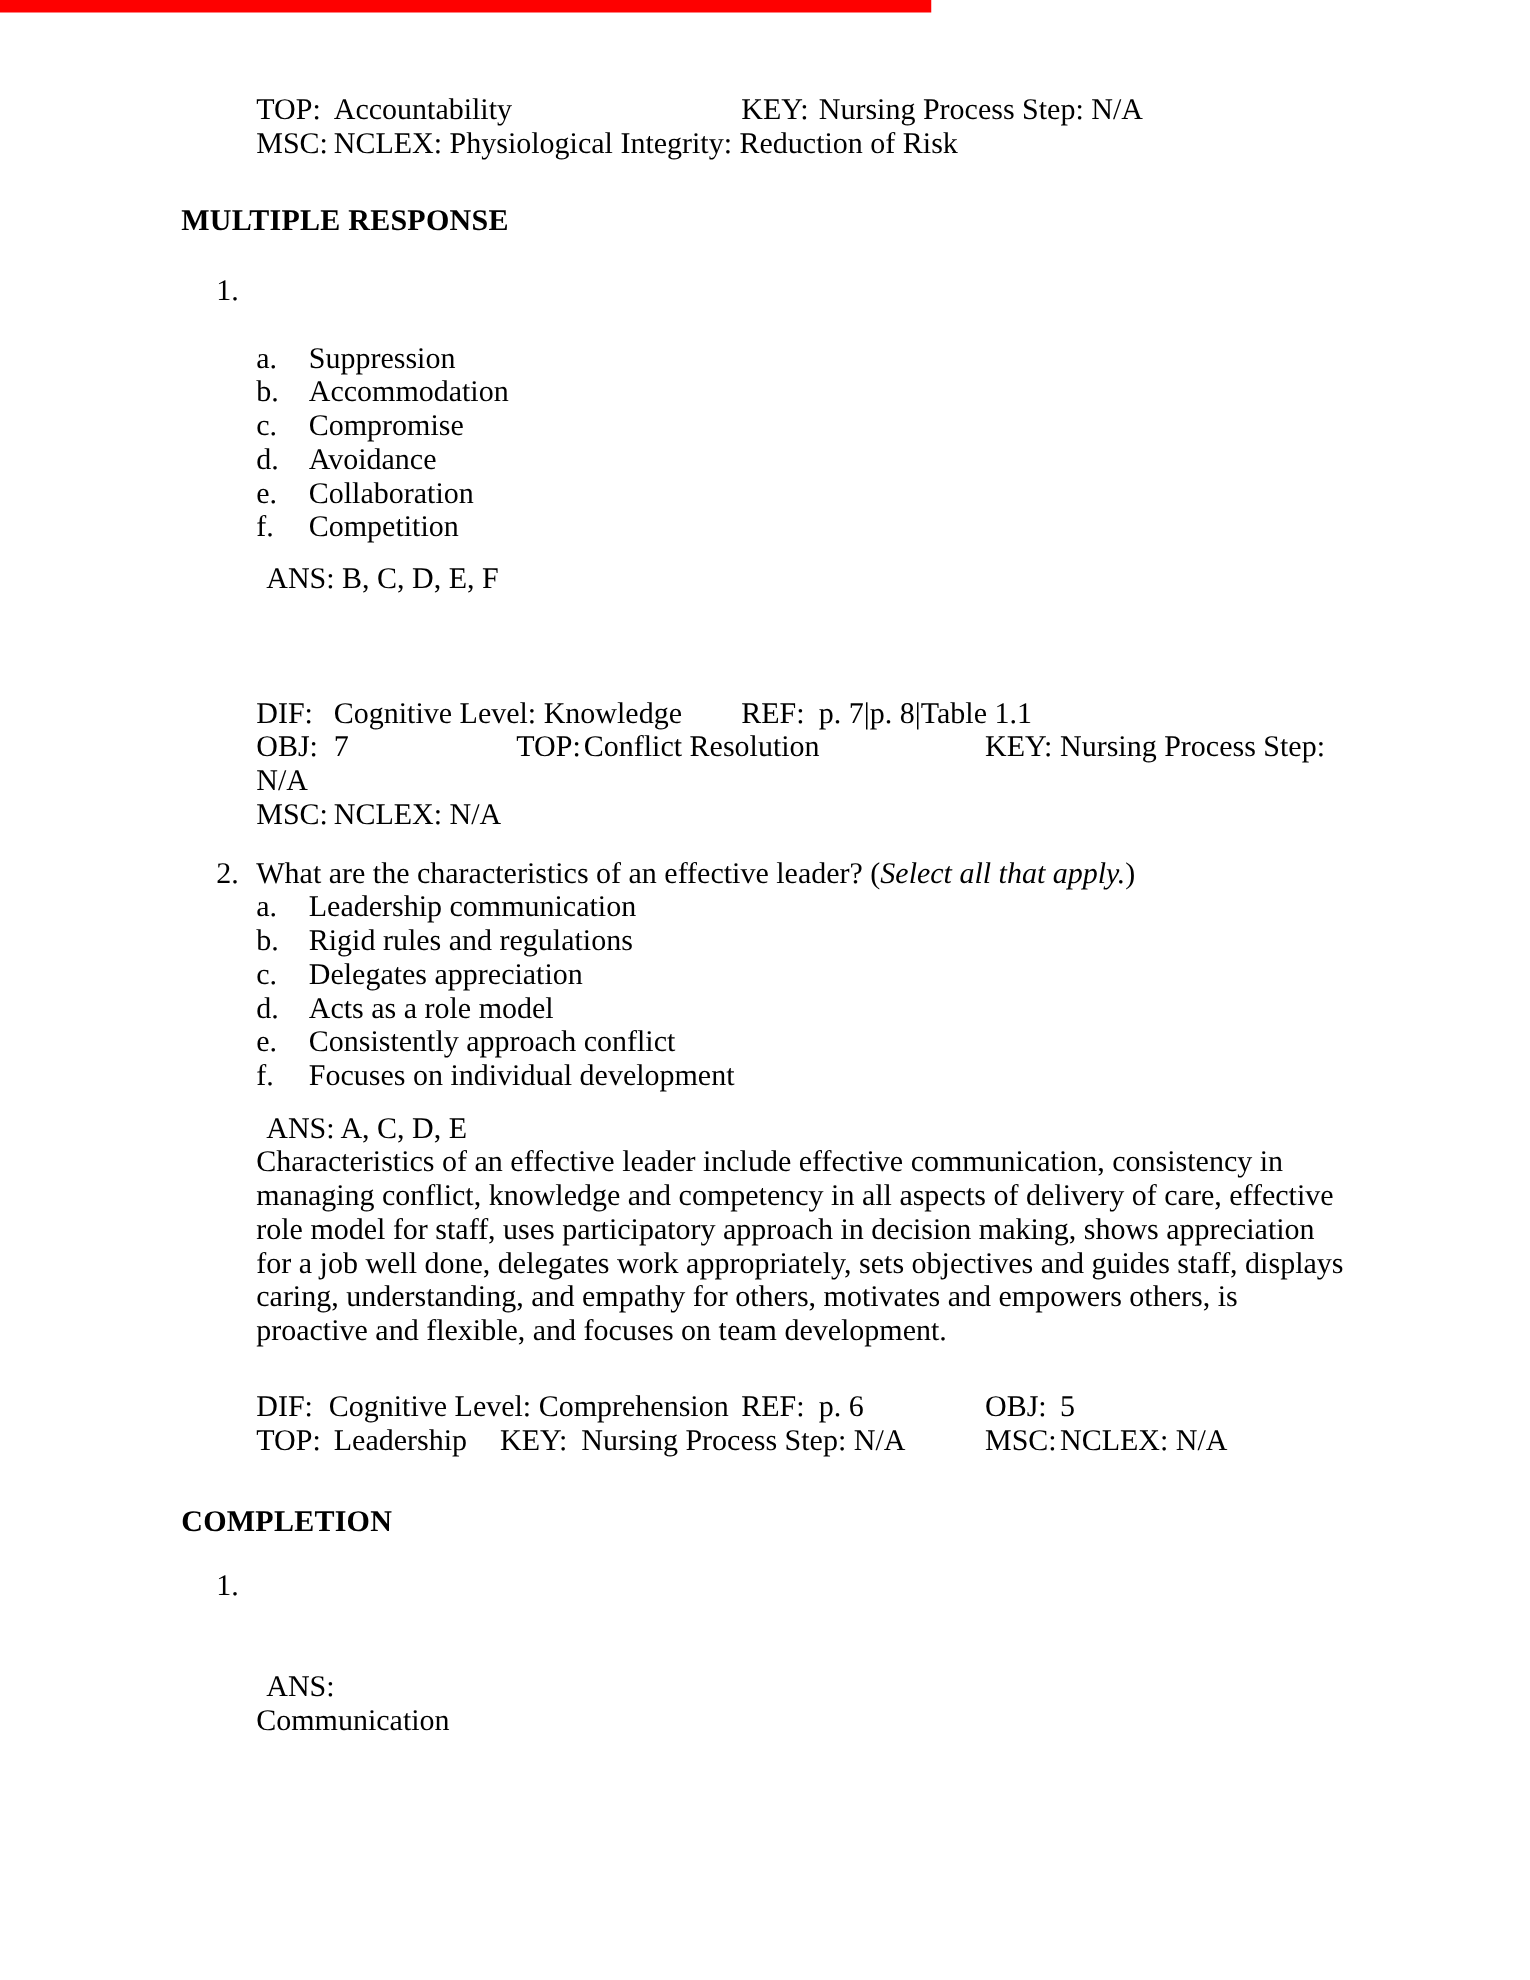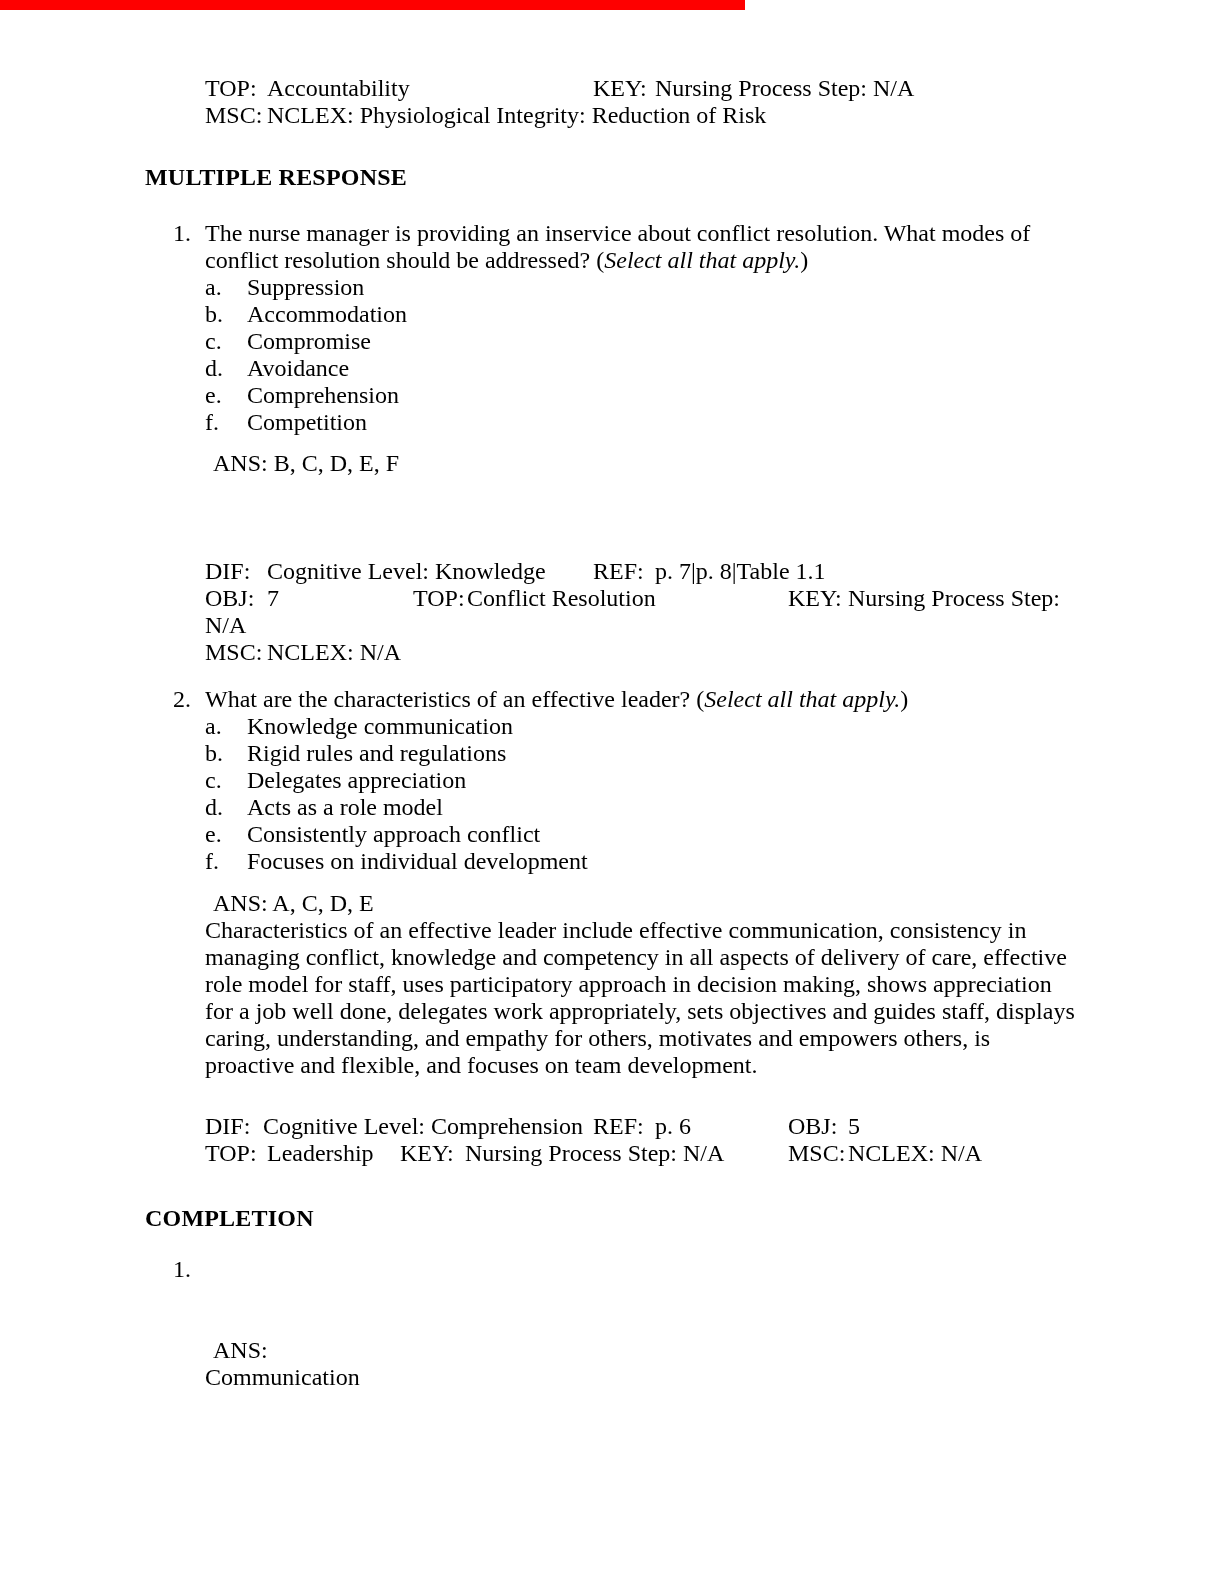--- a/index.html
+++ b/index.html
@@ -48,43 +48,41 @@
   </div>
   <div class="row" style="top:102px">
     <span class="seg" style="left:205px">MSC:</span>
     <span class="seg" style="left:267px">NCLEX: Physiological Integrity: Reduction of Risk</span>
   </div>
 
   <div class="ln heading" style="top:164px;left:145px">MULTIPLE RESPONSE</div>
 
   <div class="row" style="top:220px;height:54px">
     <span class="seg" style="left:173px">1.</span>
-    <span class="seg" style="left:205px"><span>The nurse manager is providing an inservice about conflict resolution. What modes of
-conflict resolution should be addressed? (</span><i>Select all that apply.</i><span>)</span></span>
   </div>
 
   <div class="row" style="top:274px">
     <span class="seg" style="left:205px">a.</span>
     <span class="seg" style="left:247px">Suppression</span>
   </div>
   <div class="row" style="top:301px">
     <span class="seg" style="left:205px">b.</span>
     <span class="seg" style="left:247px">Accommodation</span>
   </div>
   <div class="row" style="top:328px">
     <span class="seg" style="left:205px">c.</span>
     <span class="seg" style="left:247px">Compromise</span>
   </div>
   <div class="row" style="top:355px">
     <span class="seg" style="left:205px">d.</span>
     <span class="seg" style="left:247px">Avoidance</span>
   </div>
   <div class="row" style="top:382px">
     <span class="seg" style="left:205px">e.</span>
-    <span class="seg" style="left:247px">Comprehension</span>
+    <span class="seg" style="left:247px">Collaboration</span>
   </div>
   <div class="row" style="top:409px">
     <span class="seg" style="left:205px">f.</span>
     <span class="seg" style="left:247px">Competition</span>
   </div>
 
   <div class="ln" style="top:450px;left:213px">ANS: B, C, D, E, F</div>
 
   <div class="row" style="top:558px">
     <span class="seg" style="left:205px">DIF:</span>
@@ -106,21 +104,21 @@
     <span class="seg" style="left:267px">NCLEX: N/A</span>
   </div>
 
   <div class="row" style="top:686px">
     <span class="seg" style="left:173px">2.</span>
     <span class="seg" style="left:205px"><span>What are the characteristics of an effective leader? (</span><i>Select all that apply.</i><span>)</span></span>
   </div>
 
   <div class="row" style="top:713px">
     <span class="seg" style="left:205px">a.</span>
-    <span class="seg" style="left:247px">Knowledge communication</span>
+    <span class="seg" style="left:247px">Leadership communication</span>
   </div>
   <div class="row" style="top:740px">
     <span class="seg" style="left:205px">b.</span>
     <span class="seg" style="left:247px">Rigid rules and regulations</span>
   </div>
   <div class="row" style="top:767px">
     <span class="seg" style="left:205px">c.</span>
     <span class="seg" style="left:247px">Delegates appreciation</span>
   </div>
   <div class="row" style="top:794px">

